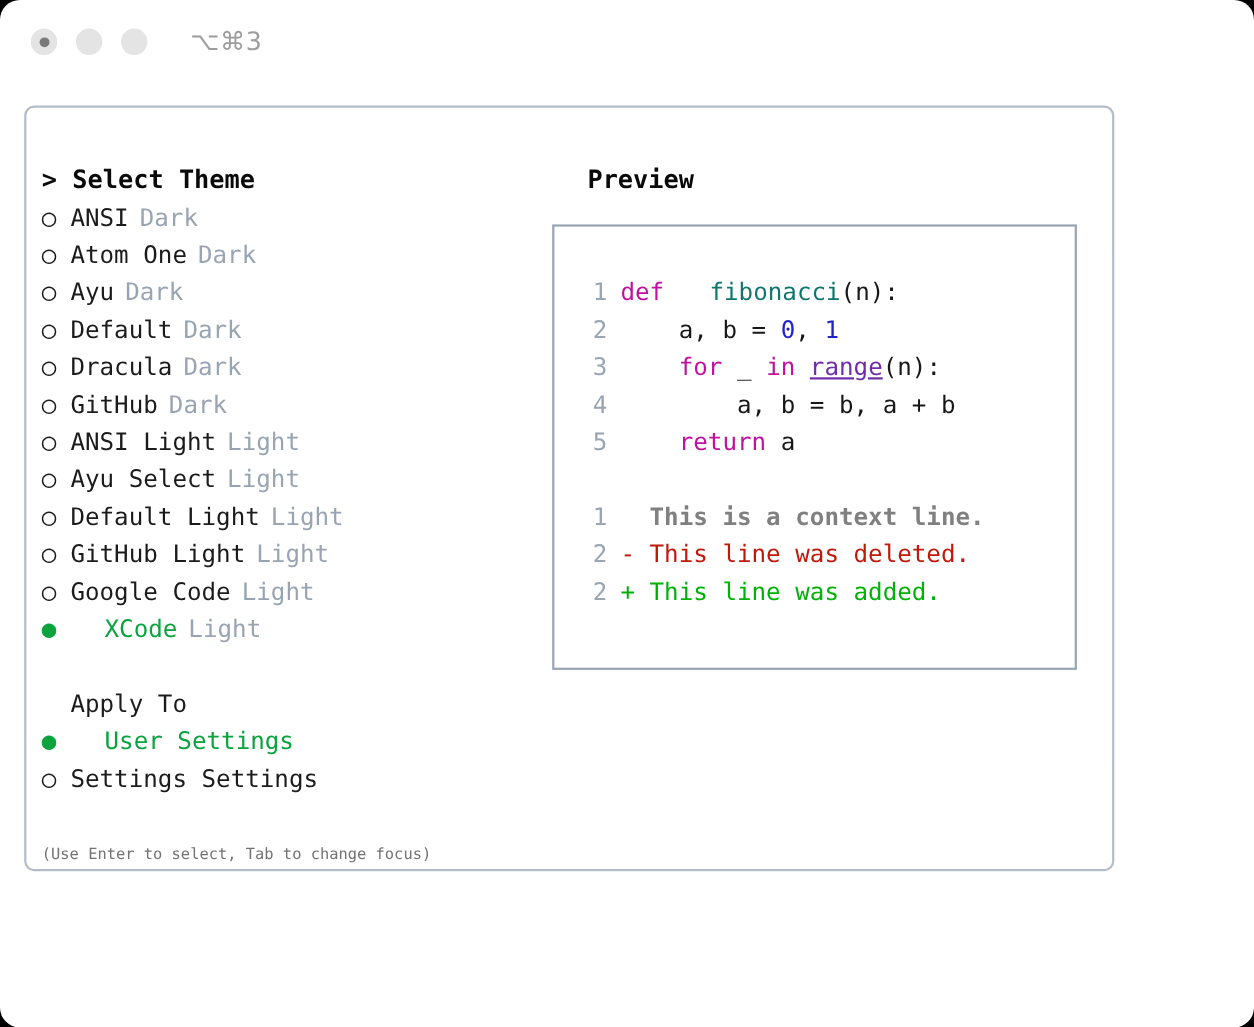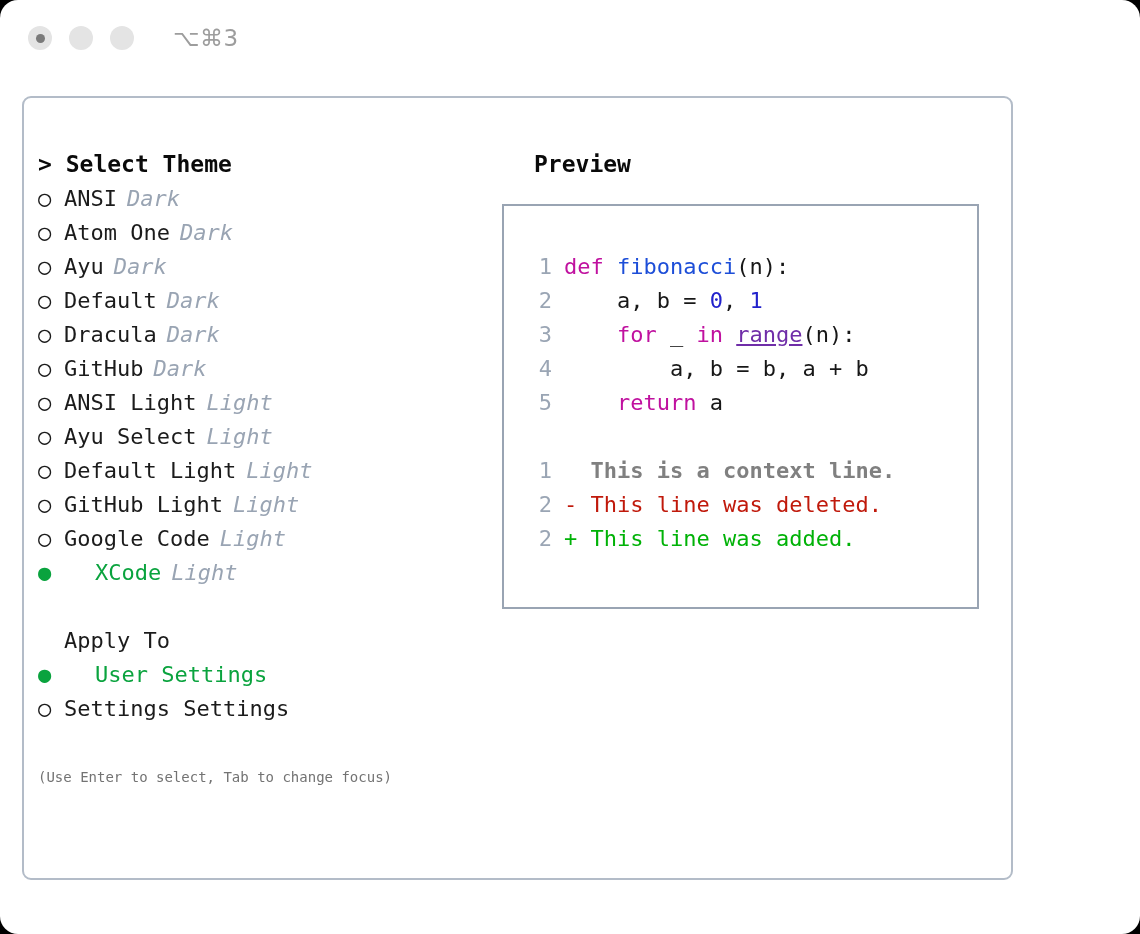--- a/index.html
+++ b/index.html
@@ -55,21 +55,21 @@
     font-size: 23px;
     letter-spacing: 0.5px;
     font-family: "DejaVu Sans", sans-serif;
   }
   
   .panel {
     position: absolute;
     left: 22px;
     top: 96px;
     width: 991px;
-    height: 784px;
+    height: 696px;
     border: 2px solid #b3bcc8;
     border-radius: 9px;
     box-sizing: border-box;
   }
   .panel-inner {
     position: relative;
     width: 100%;
     height: 100%;
   }
   
@@ -97,21 +97,20 @@
     display: inline-block;
     width: 26px;
     flex: none;
     color: #1b1b1b;
   }
   .marker.filled { color: #0aa33e; }
   .label.selected { color: #0aa33e; margin-left: 31px; }
   .tag {
     color: #99a4b3;
     margin-left: 10px;
-    font-style: italic;
   }
   .spacer-md { height: 34px; }
   .apply-title {
     font-size: 22px;
     line-height: 34px;
     color: #1b1b1b;
     padding-left: 26px;
     white-space: pre;
   }
   .hint {
@@ -152,21 +151,21 @@
   .lnum {
     display: inline-block;
     width: 34px;
     text-align: right;
     color: #9aa5b4;
     flex: none;
     margin-right: 12px;
   }
   .blank-line { height: 34px; }
   .kw   { color: #c0119f; }
-  .fn   { color: #1d4ed8; }
+  .fn   { color: #0f766e; margin-left: 28px; }
   .num  { color: #2222cc; }
   .bi   { color: #6f2da8; text-decoration: underline; }
   .pl   { color: #171717; }
   .ctx  { color: #808080; font-weight: bold; }
   .del  { color: #c0190b; }
   .add  { color: #00b207; }
 </style>
 </head>
 <body>
 

